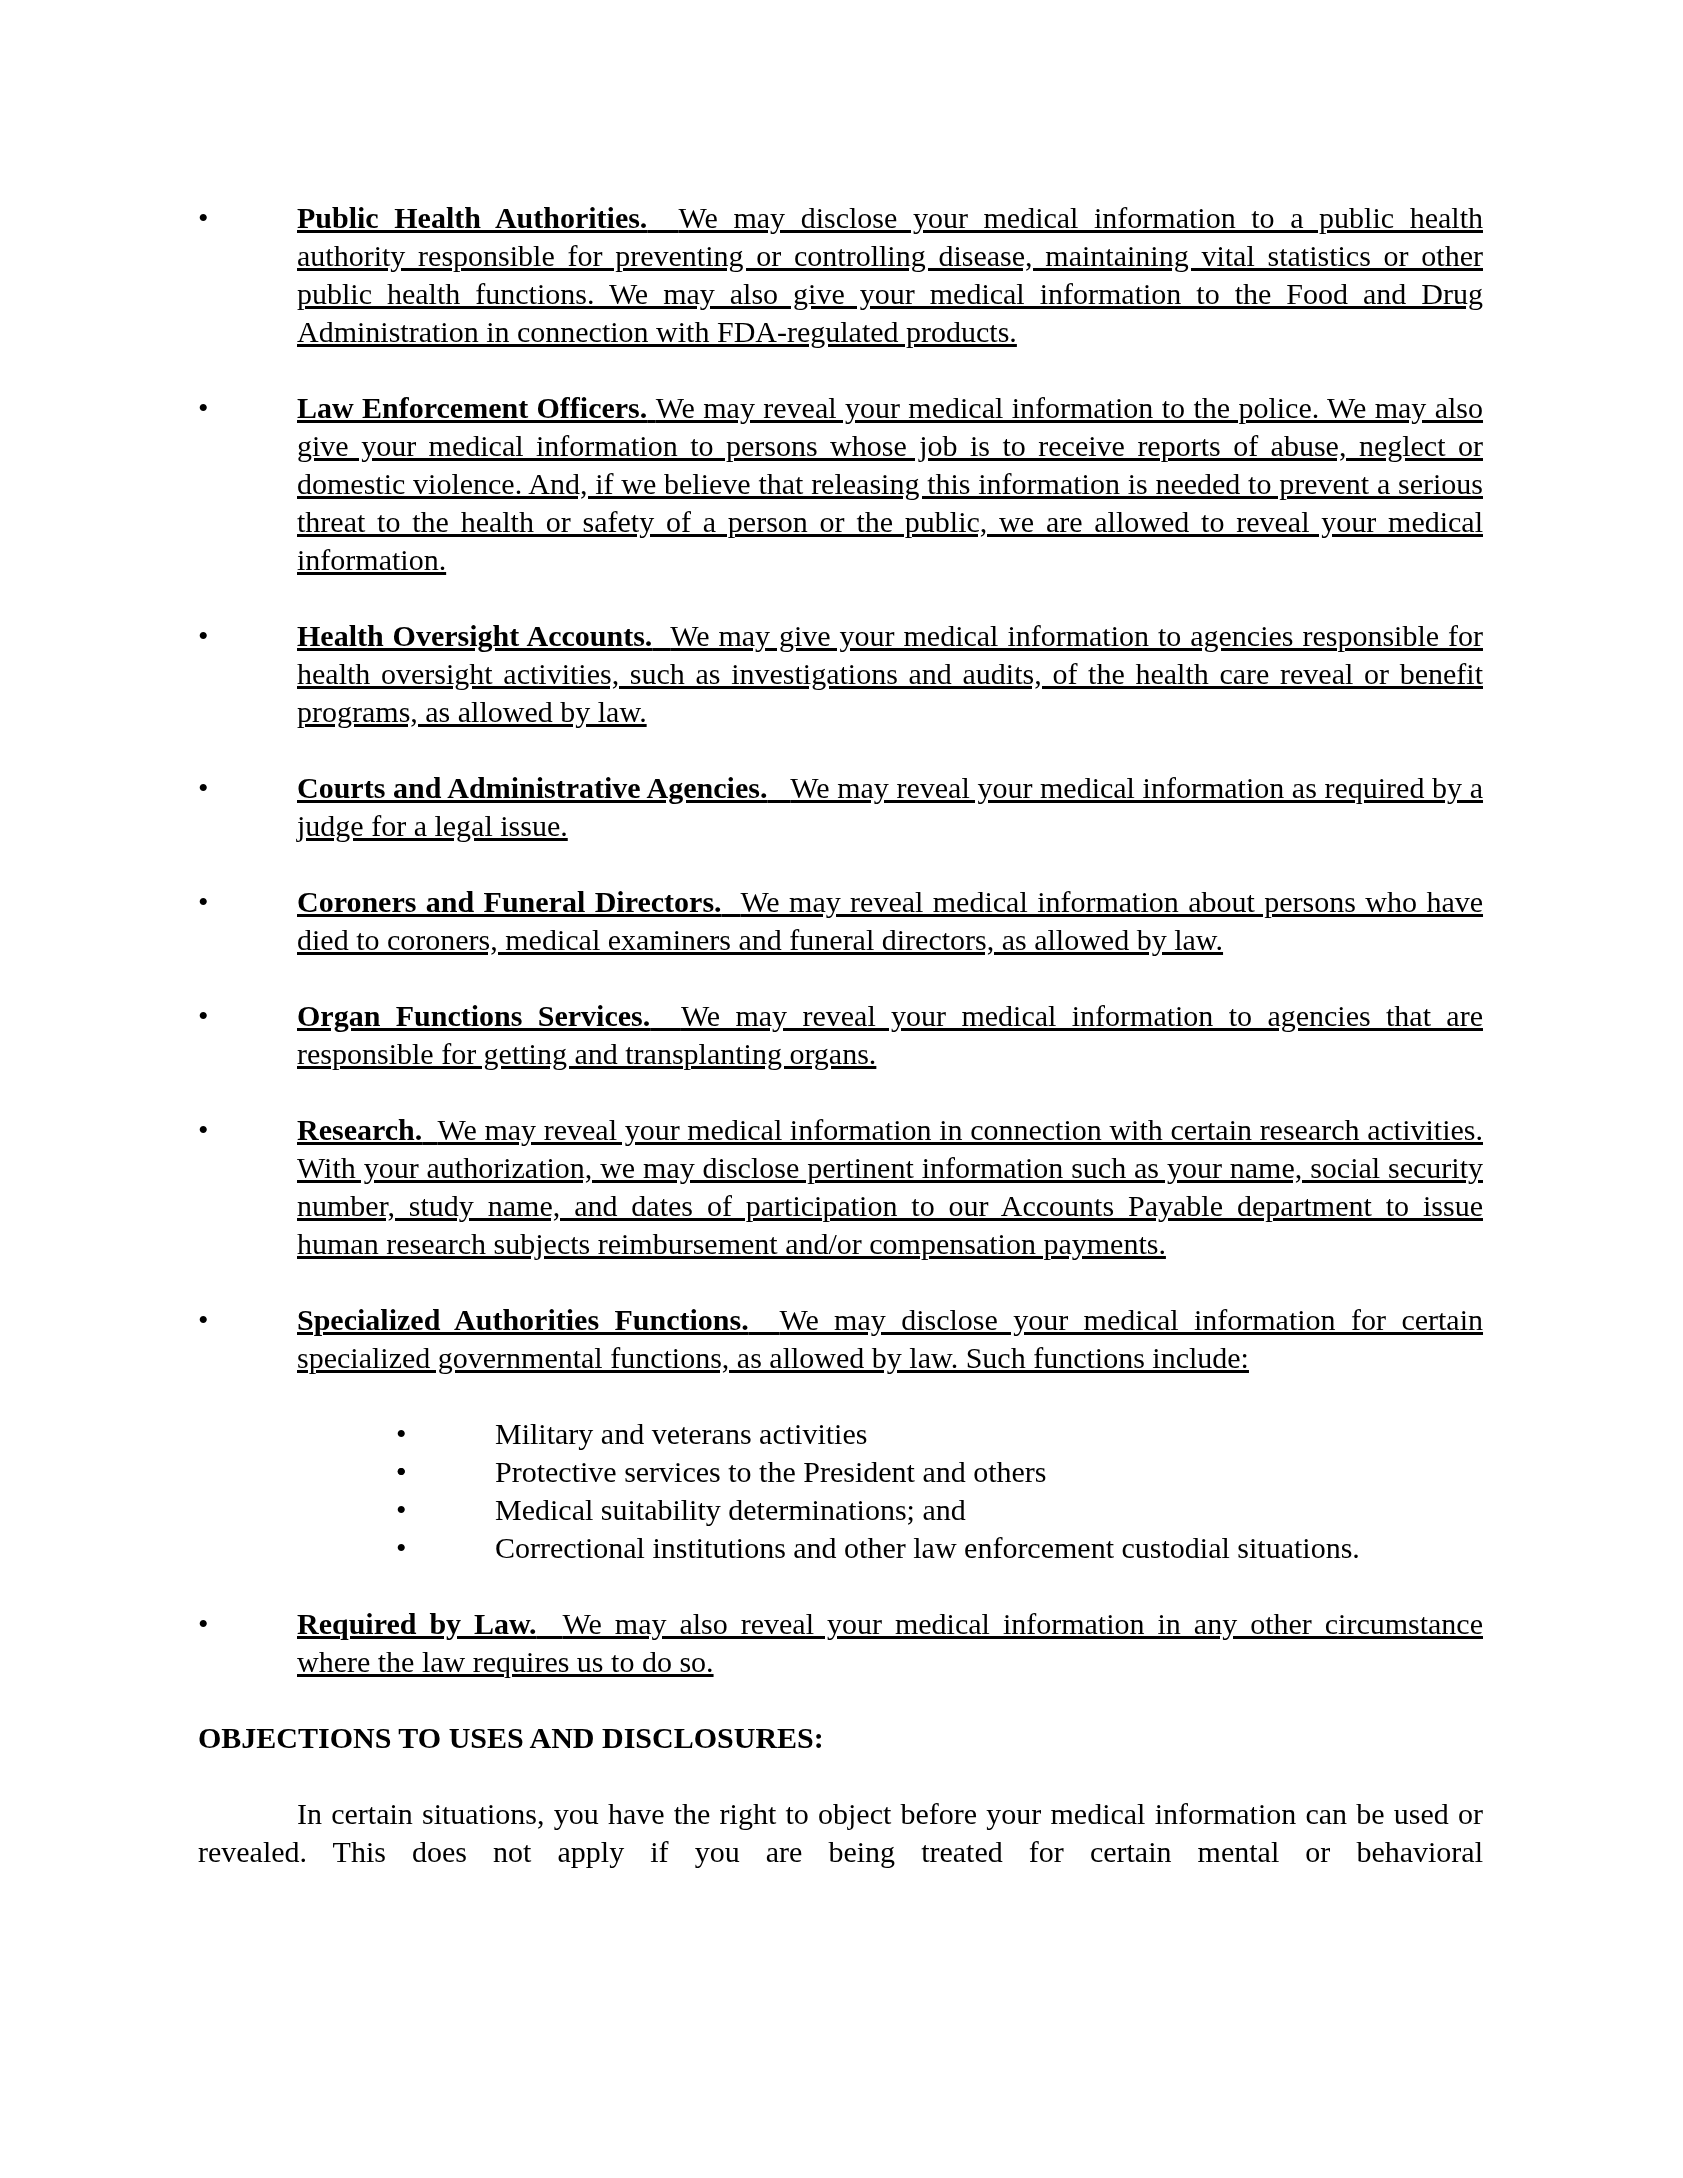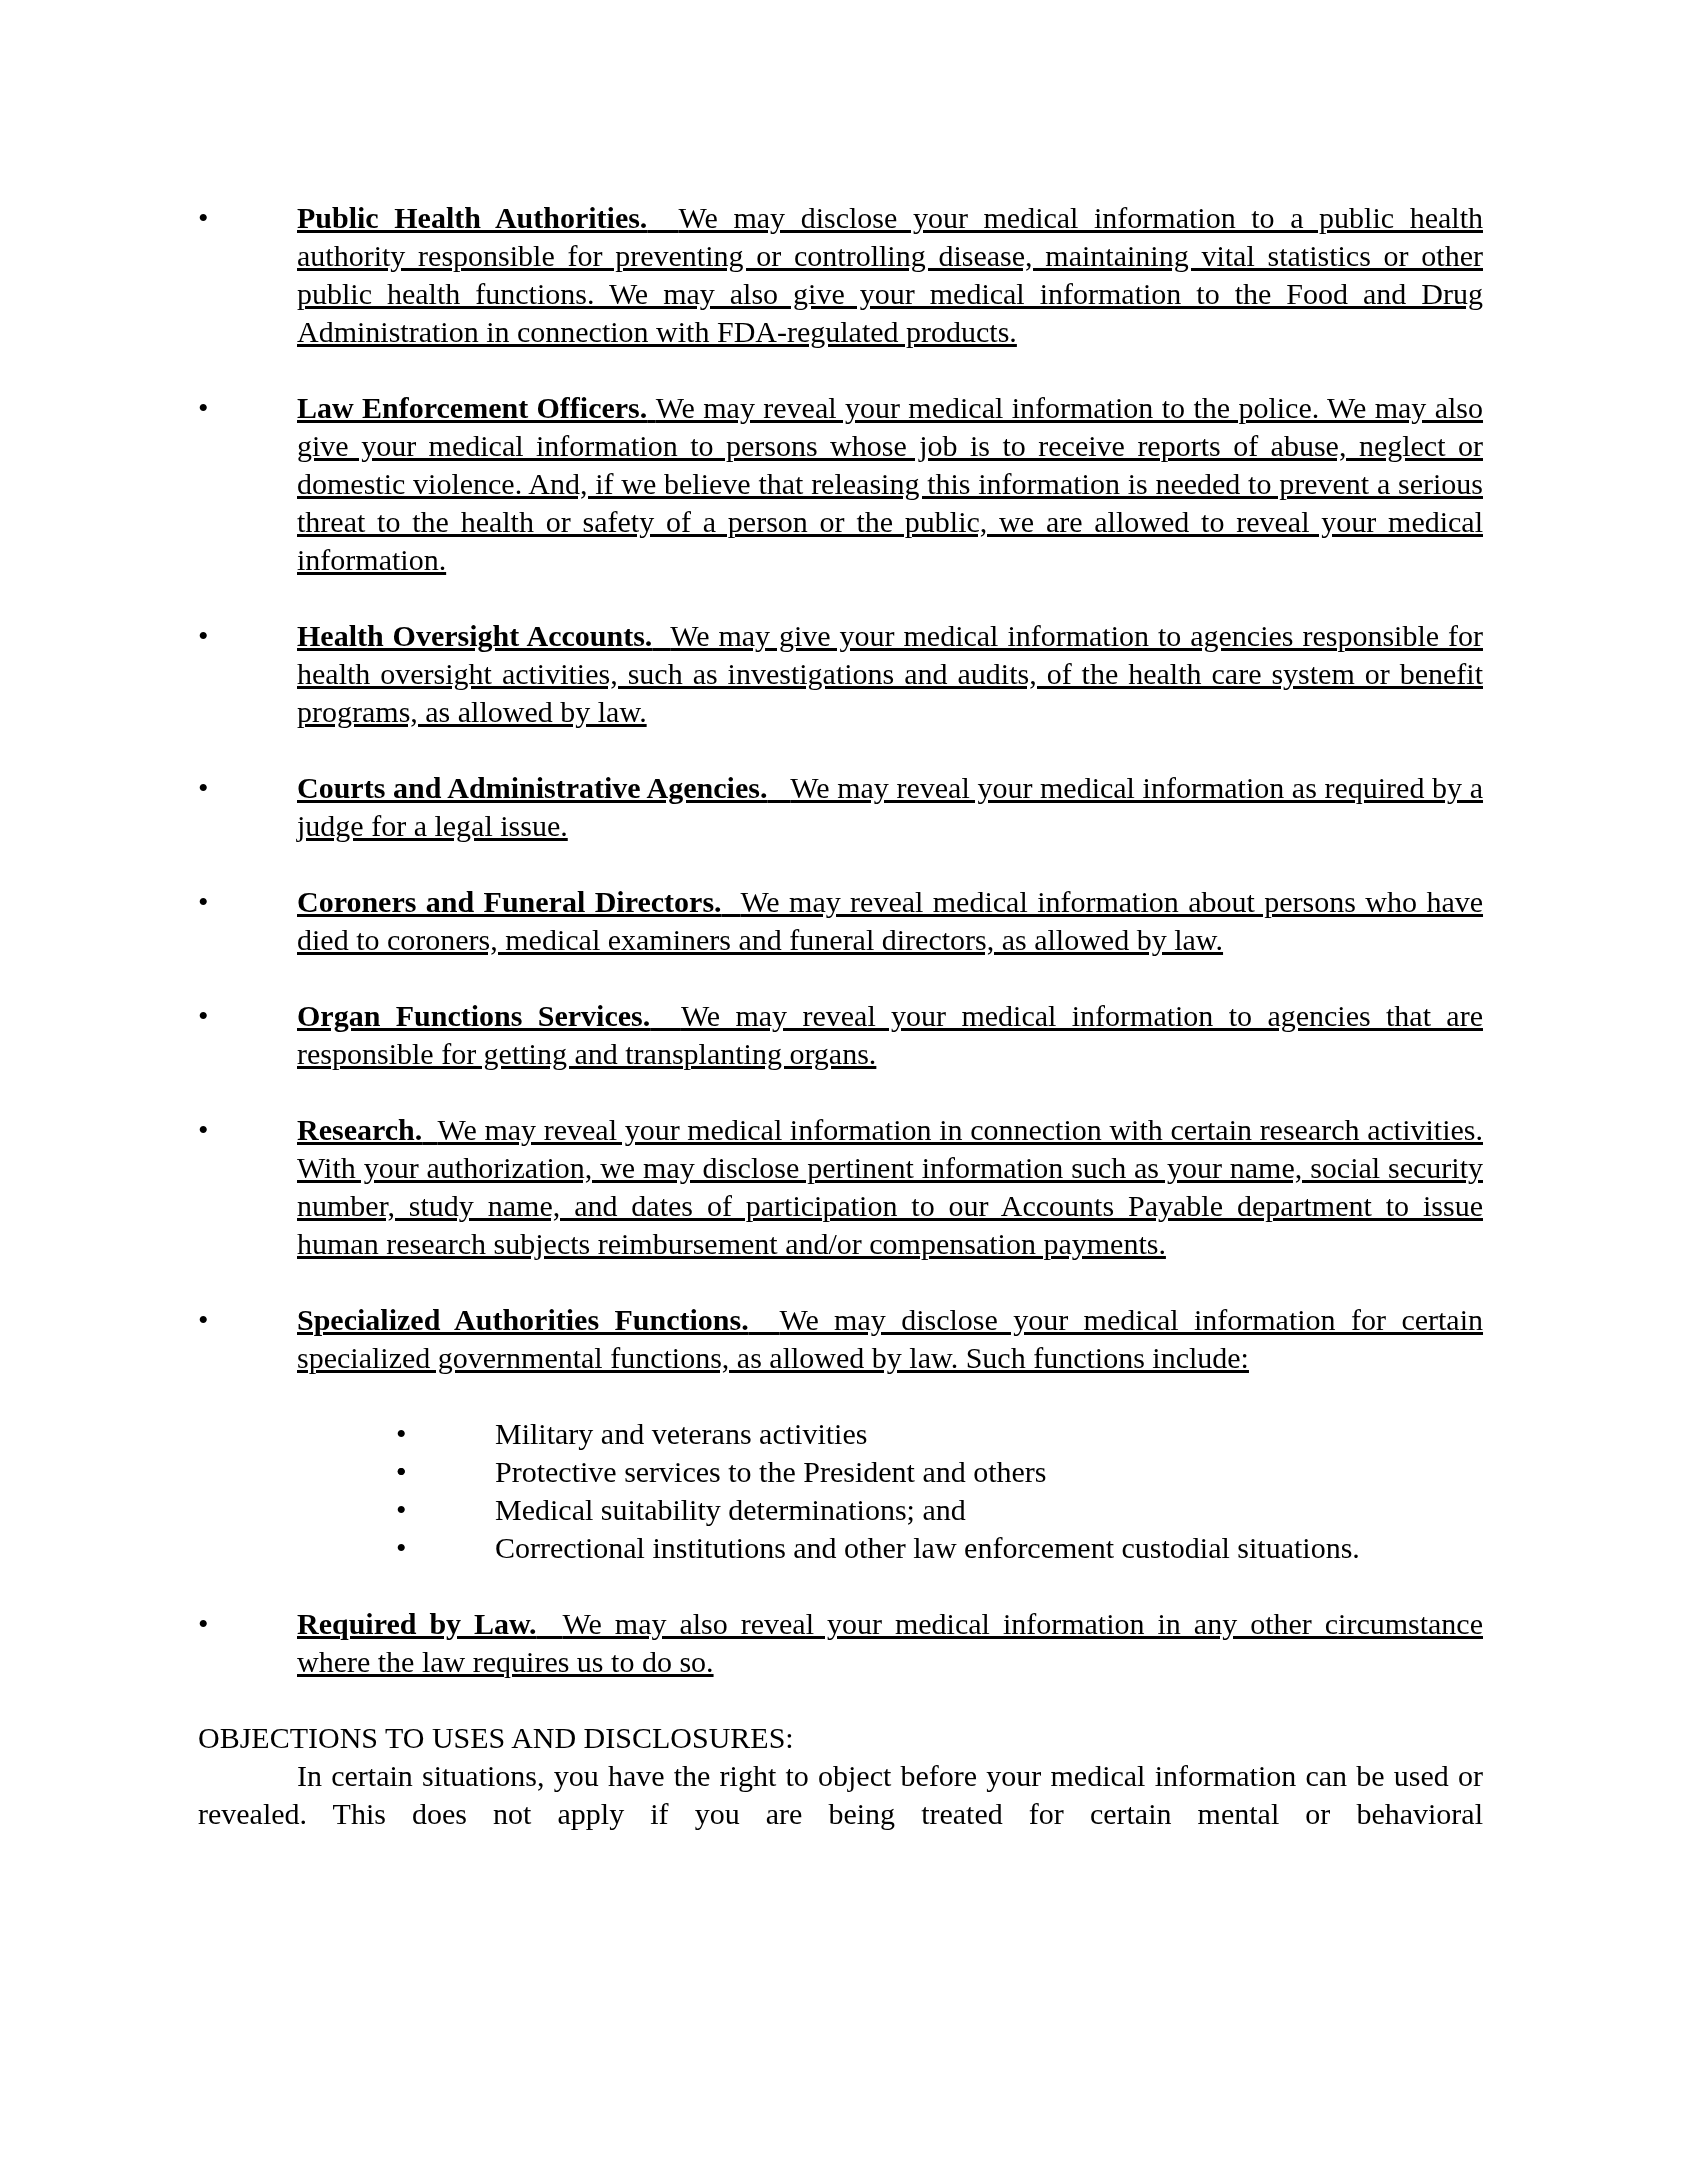--- a/index.html
+++ b/index.html
@@ -13,42 +13,42 @@
   .content { position: absolute; left: 198px; top: 199px; width: 1285px; }
   .item { position: relative; padding-left: 99px; margin-bottom: 38px; }
   .item .bullet {
     position: absolute; left: 0; top: 0; width: 12px; text-align: left;
   }
   .item .text { text-align: justify; text-align-last: left; text-decoration: underline; }
   .term { font-weight: bold; }
   .sublist { margin-top: 38px; margin-bottom: 0; }
   .subitem { position: relative; padding-left: 297px; }
   .subitem .bullet { position: absolute; left: 198px; top: 0; }
-  .heading { font-weight: normal; }
+  .heading { font-weight: bold; margin-bottom: 38px; }
   .para { text-indent: 99px; text-align: justify; text-align-last: justify; }
 </style>
 </head>
 <body>
 
 <div class="page">
   <div class="content">
 
     <div class="item">
       <span class="bullet">•</span>
       <div class="text"><span class="term">Public Health Authorities.</span>&nbsp;&nbsp;<span>We may disclose your medical information to a public health authority responsible for preventing or controlling disease, maintaining vital statistics or other public health functions.  We may also give your medical information to the Food and Drug Administration in connection with FDA-regulated products.</span></div>
     </div>
 
     <div class="item">
       <span class="bullet">•</span>
       <div class="text"><span class="term">Law Enforcement Officers.</span>&nbsp;<span>We may reveal your medical information to the police.  We may also give your medical information to persons whose job is to receive reports of abuse, neglect or domestic violence.  And, if we believe that releasing this information is needed to prevent a serious threat to the health or safety of a person or the public, we are allowed to reveal your medical information.</span></div>
     </div>
 
     <div class="item">
       <span class="bullet">•</span>
-      <div class="text"><span class="term">Health Oversight Accounts.</span>&nbsp;&nbsp;<span>We may give your medical information to agencies responsible for health oversight activities, such as investigations and audits, of the health care system or benefit programs, as allowed by law.</span></div>
+      <div class="text"><span class="term">Health Oversight Accounts.</span>&nbsp;&nbsp;<span>We may give your medical information to agencies responsible for health oversight activities, such as investigations and audits, of the health care reveal or benefit programs, as allowed by law.</span></div>
     </div>
 
     <div class="item">
       <span class="bullet">•</span>
       <div class="text"><span class="term">Courts and Administrative Agencies.</span>&nbsp;&nbsp;&nbsp;<span>We may reveal your medical information as required by a judge for a legal issue.</span></div>
     </div>
 
     <div class="item">
       <span class="bullet">•</span>
       <div class="text"><span class="term">Coroners and Funeral Directors.</span>&nbsp;&nbsp;<span>We may reveal medical information about persons who have died to coroners, medical examiners and funeral directors, as allowed by law.</span></div>

